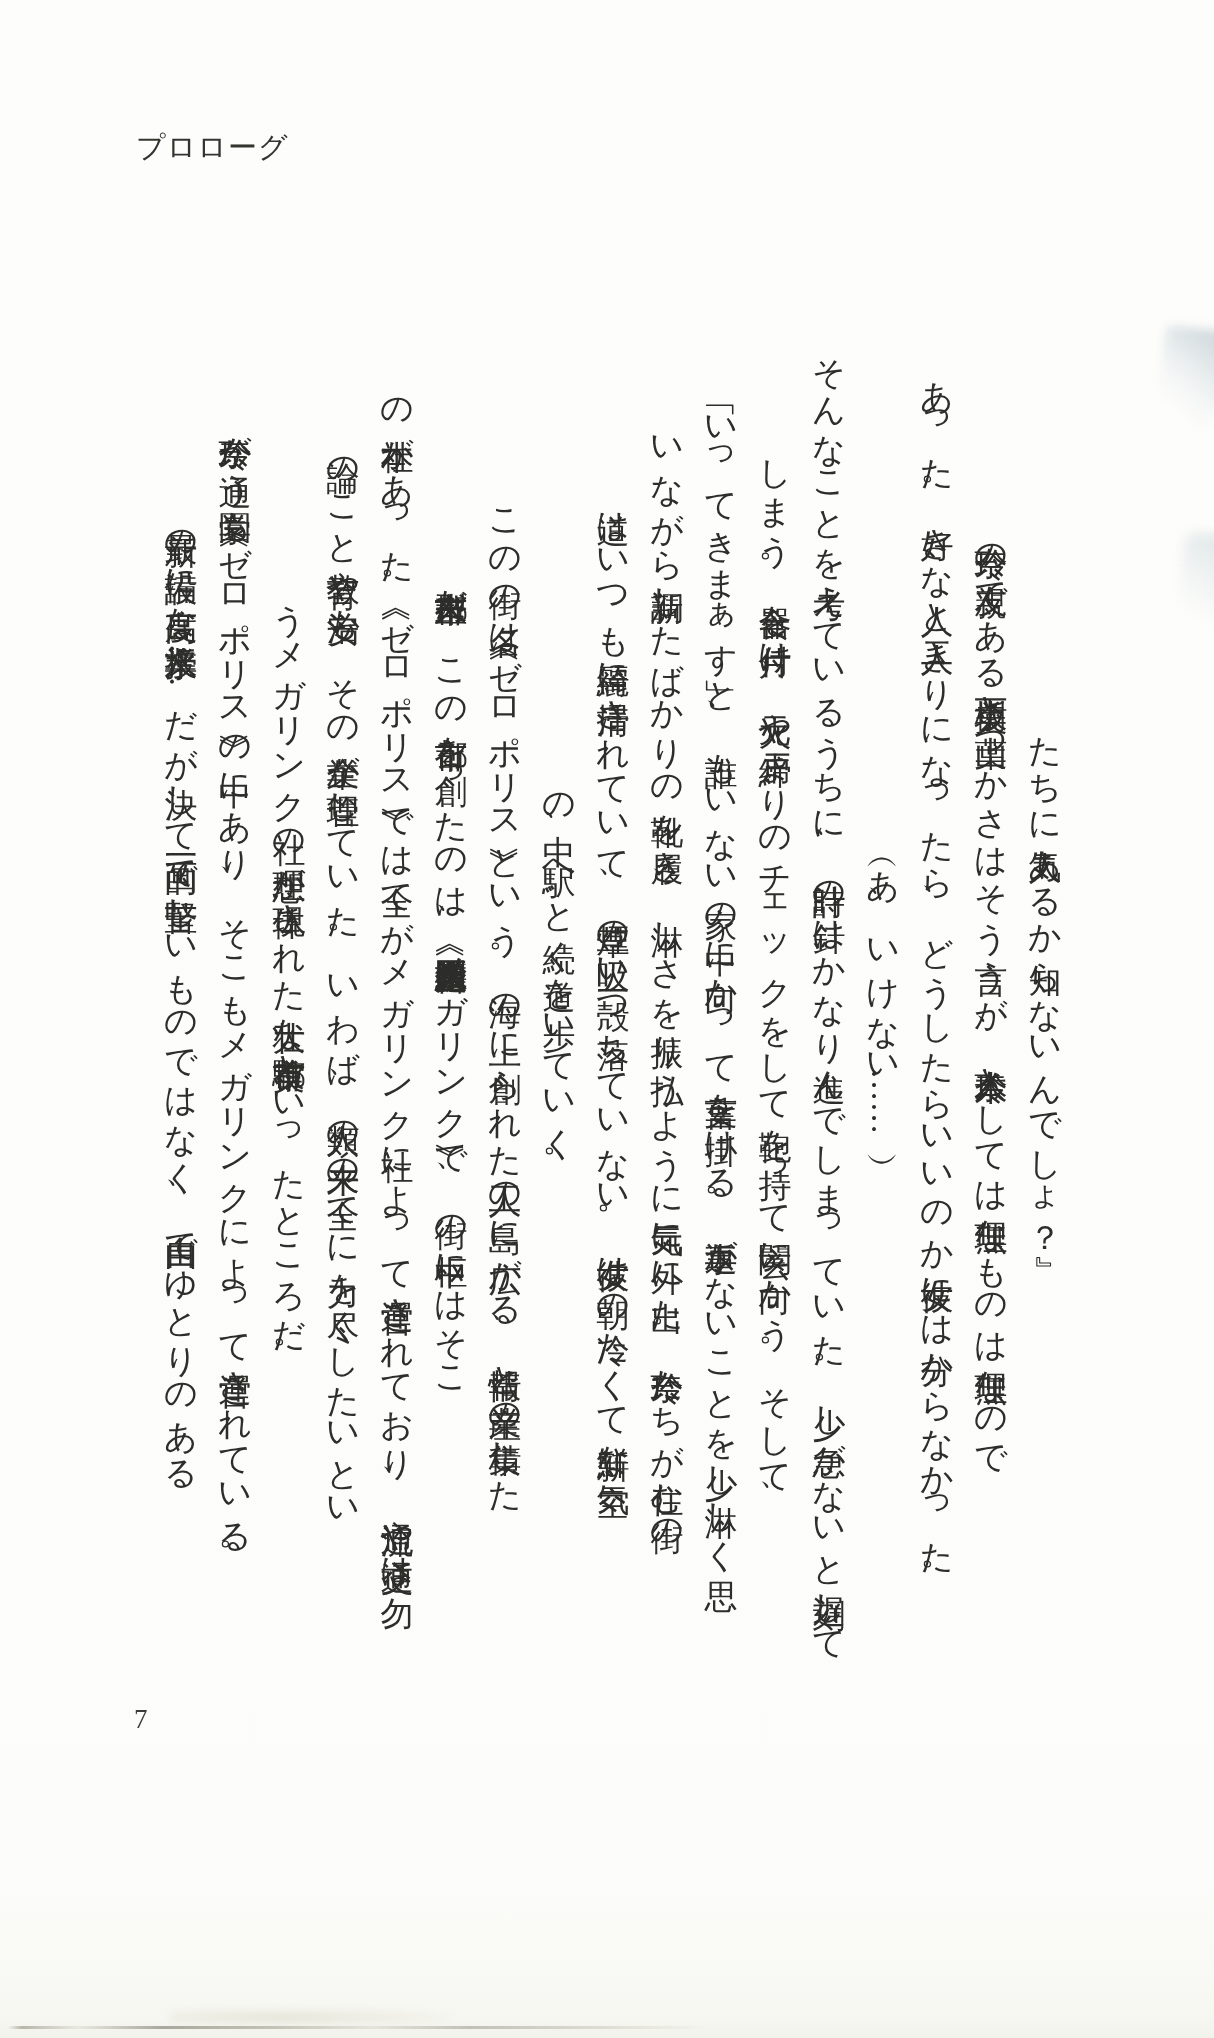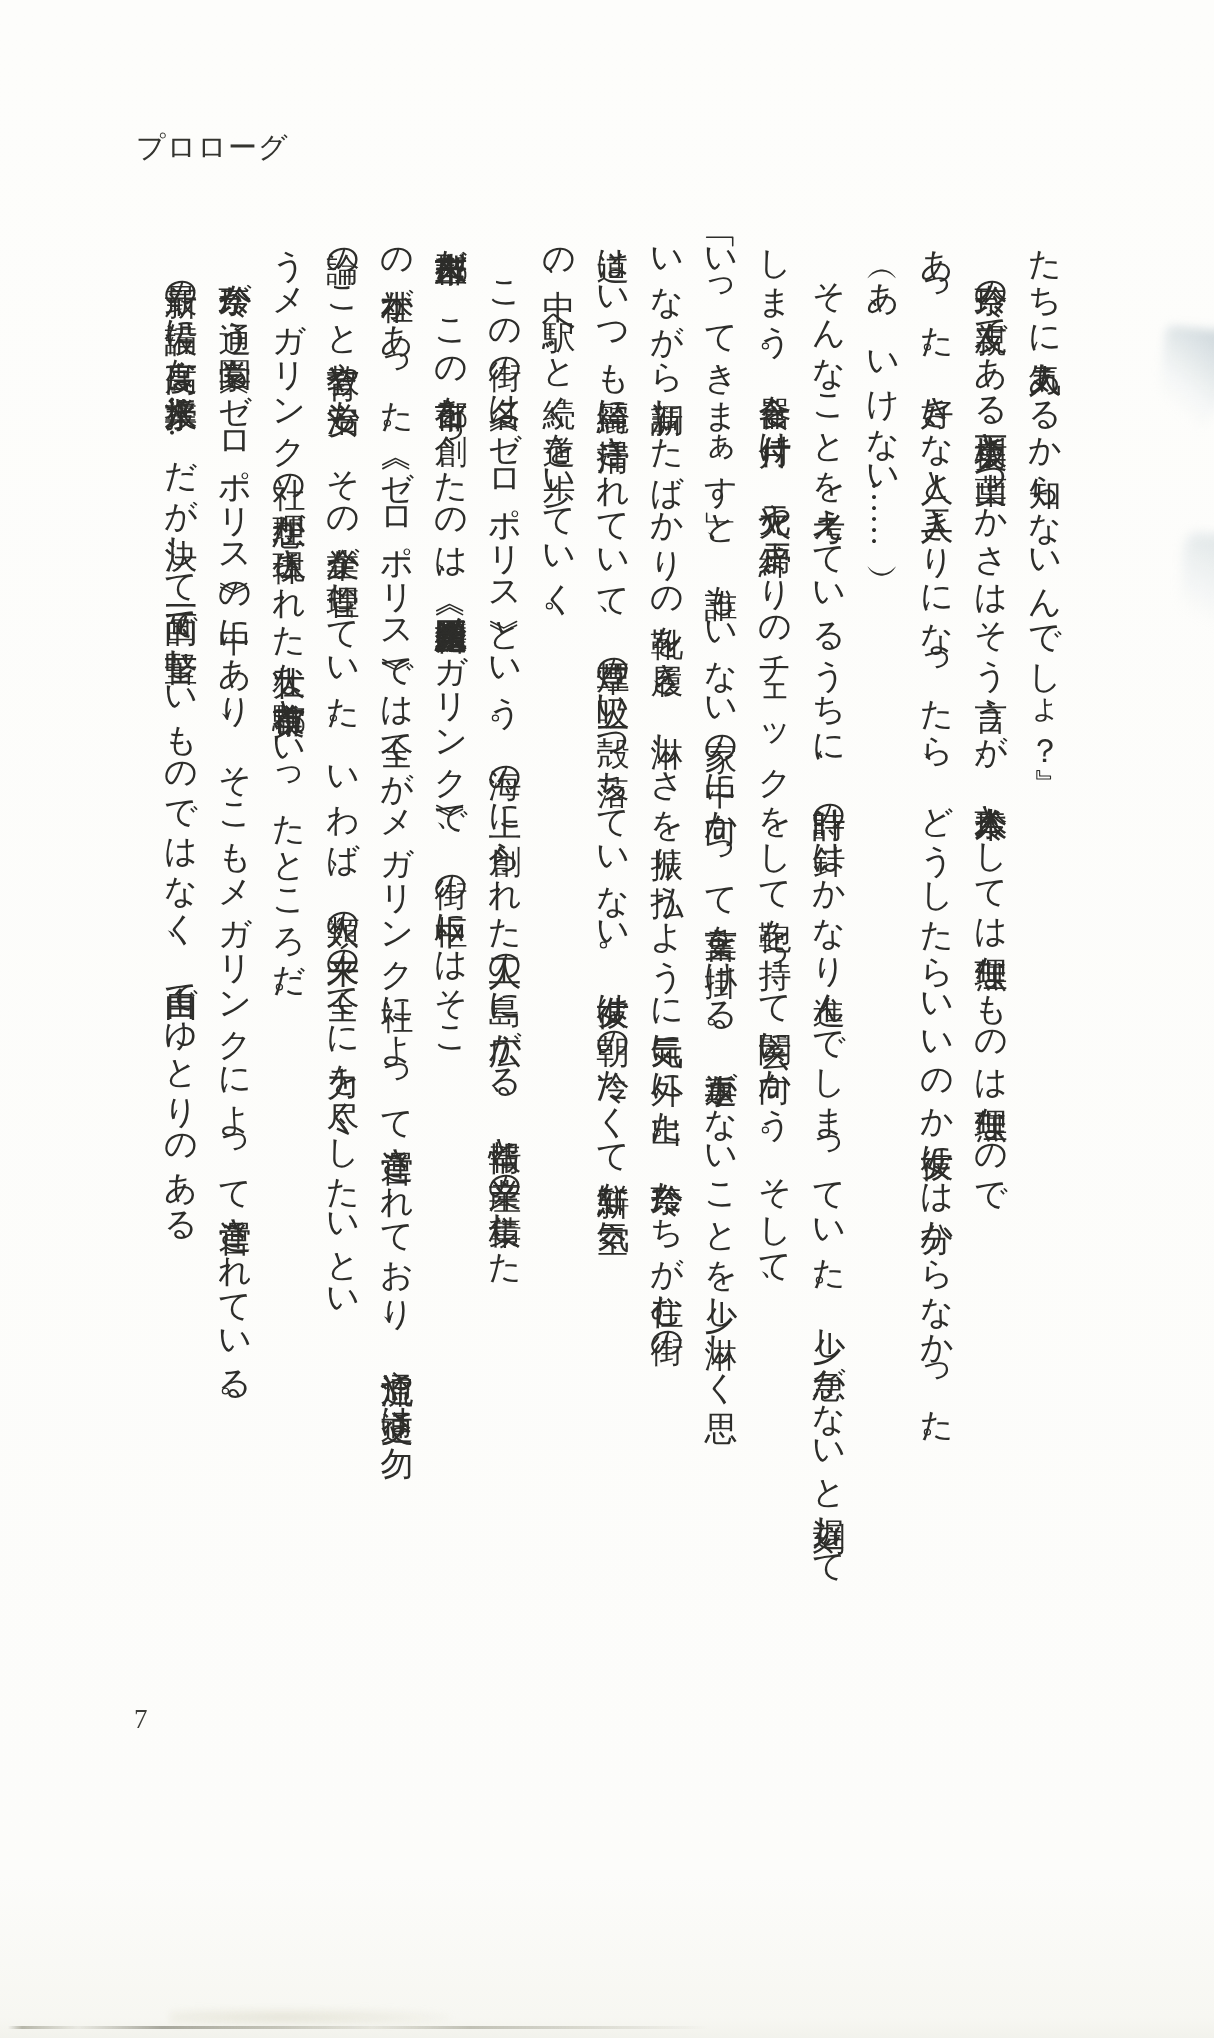--- a/index.html
+++ b/index.html
@@ -10,20 +10,21 @@
     width: 1214px;
     height: 2038px;
     position: relative;
     overflow: hidden;
     background: #fdfdfb;
   }
   .page {
     position: absolute;
     inset: 0;
     background: linear-gradient(180deg, #fdfdfb 0%, #fcfcfa 92%, #f7f7f2 99%, #f2f2ec 100%);
+    text-align: center;
   }
   
   .running-head {
     position: absolute;
     left: 136px;
     top: 128px;
     font-family: "Liberation Serif", "DejaVu Serif", serif;
     font-size: 29px;
     letter-spacing: 1px;
     color: #34342f;

